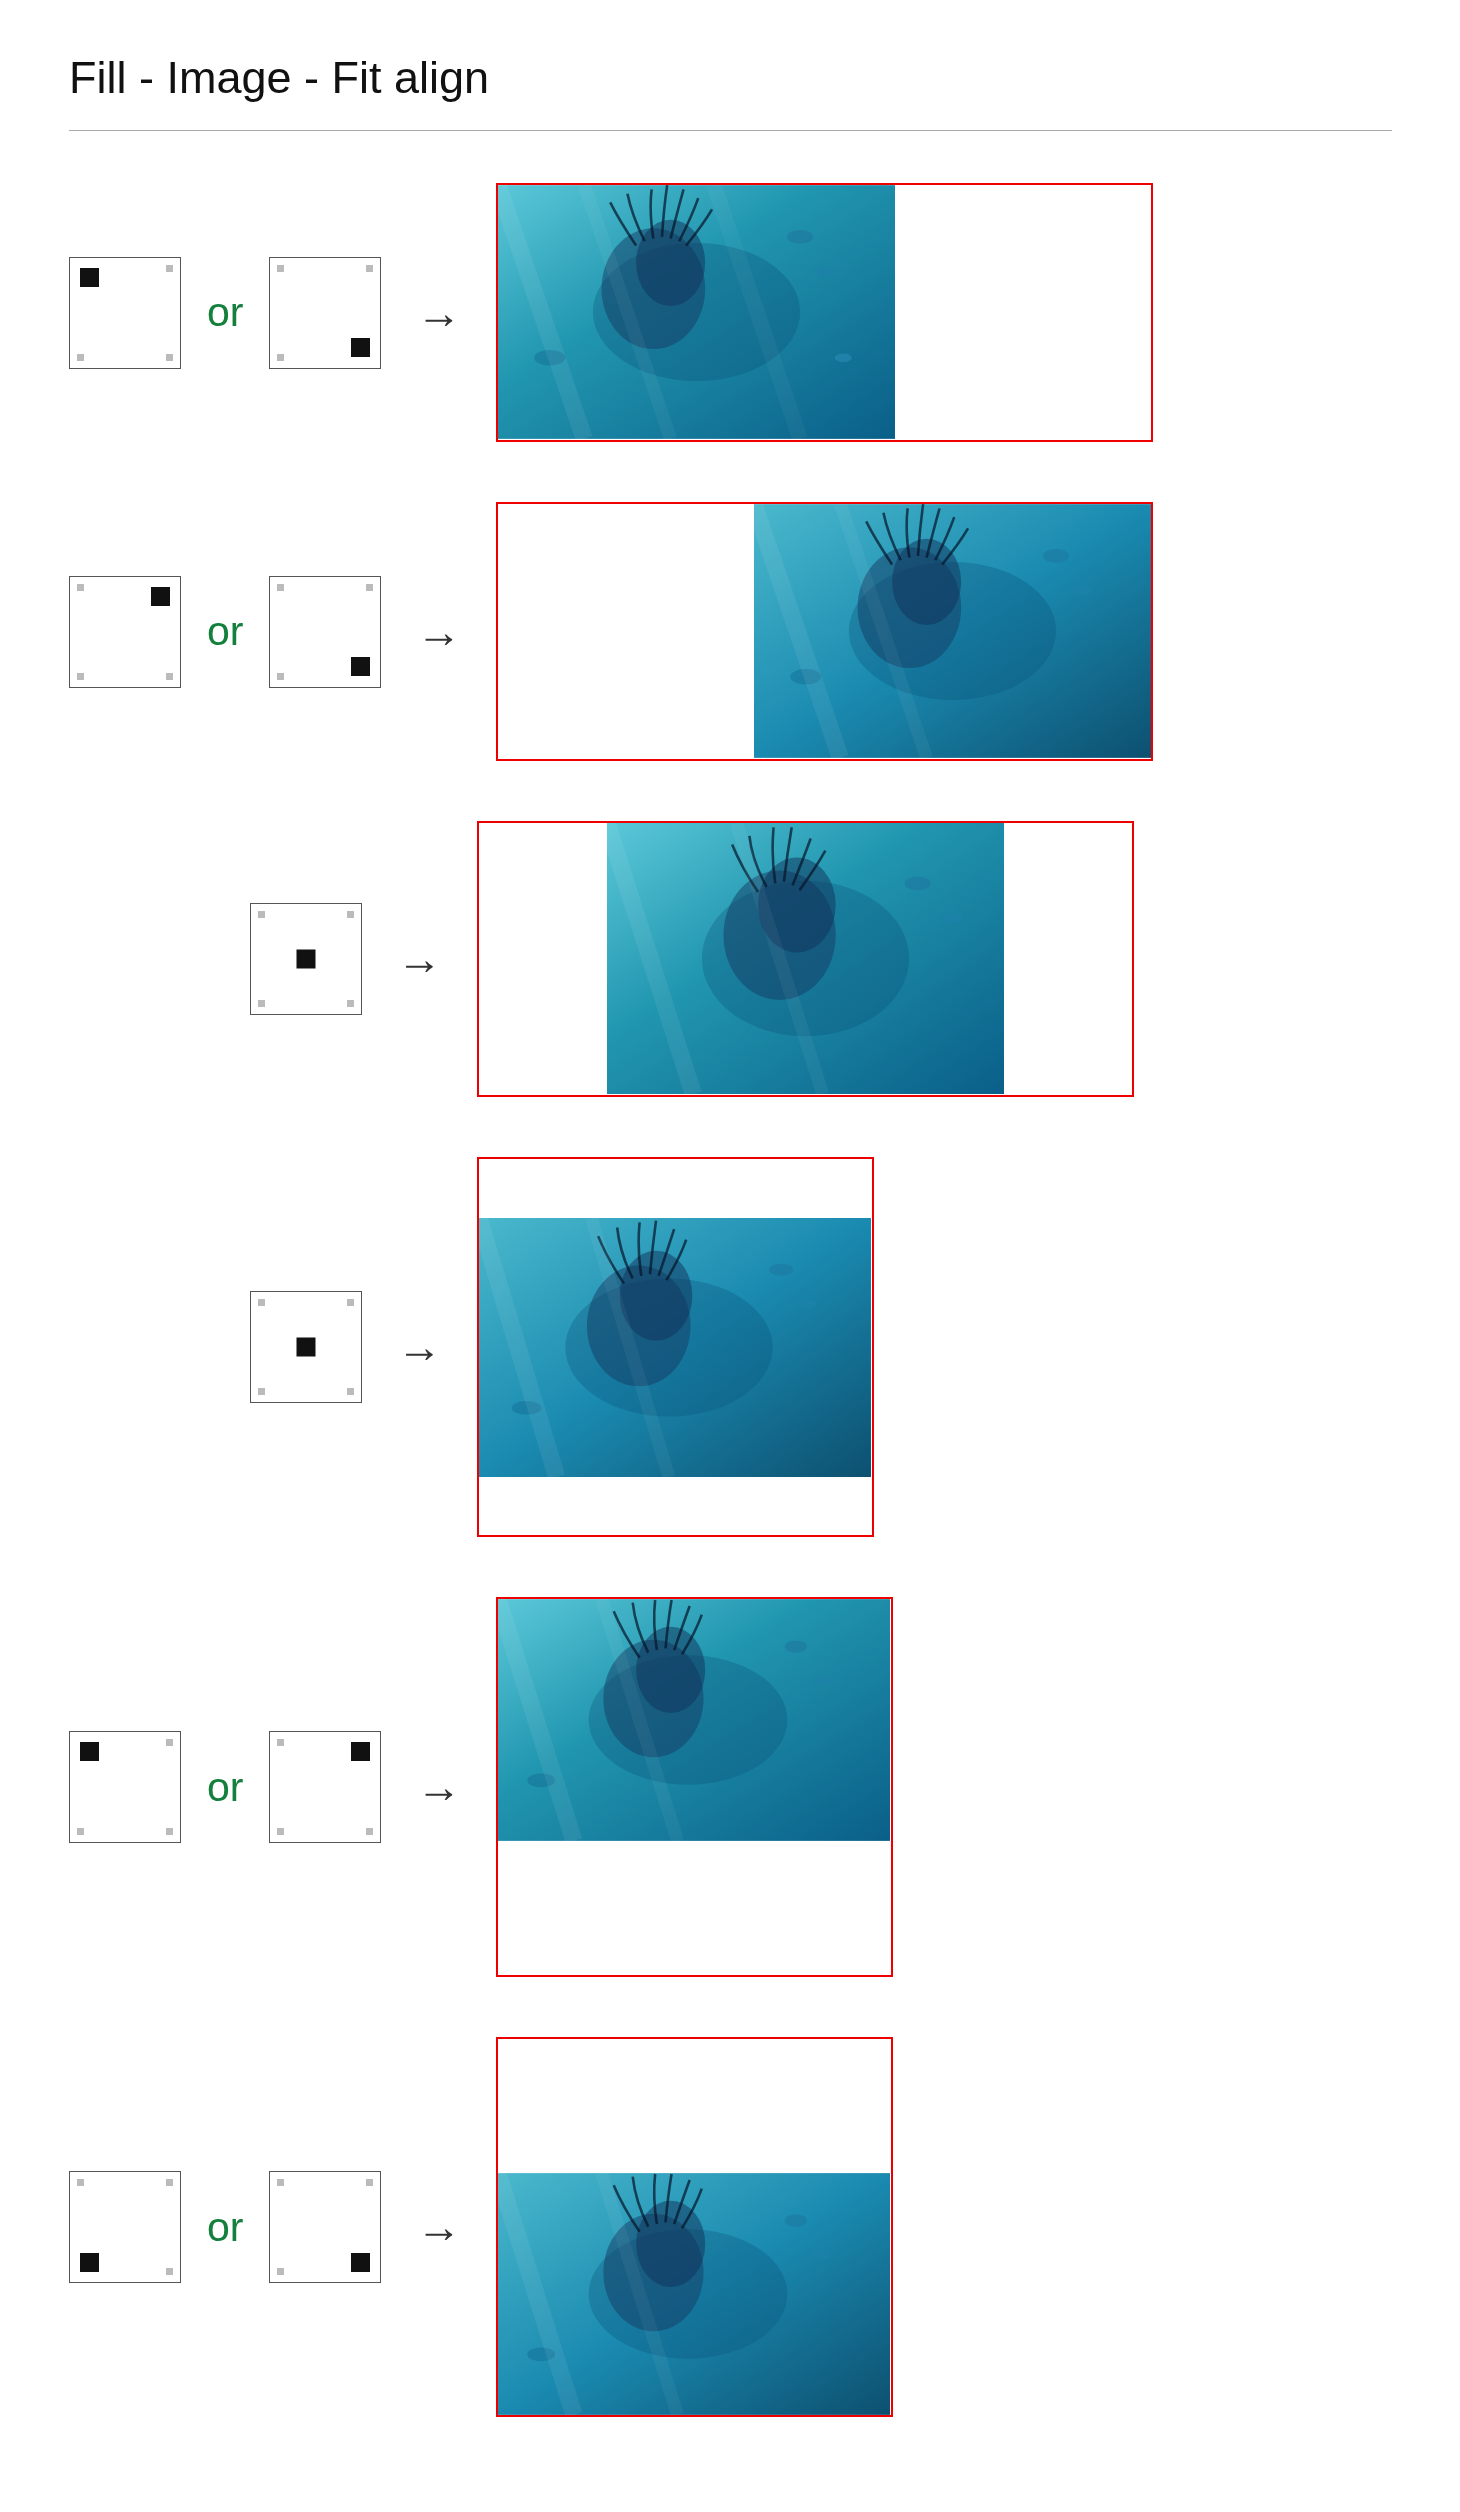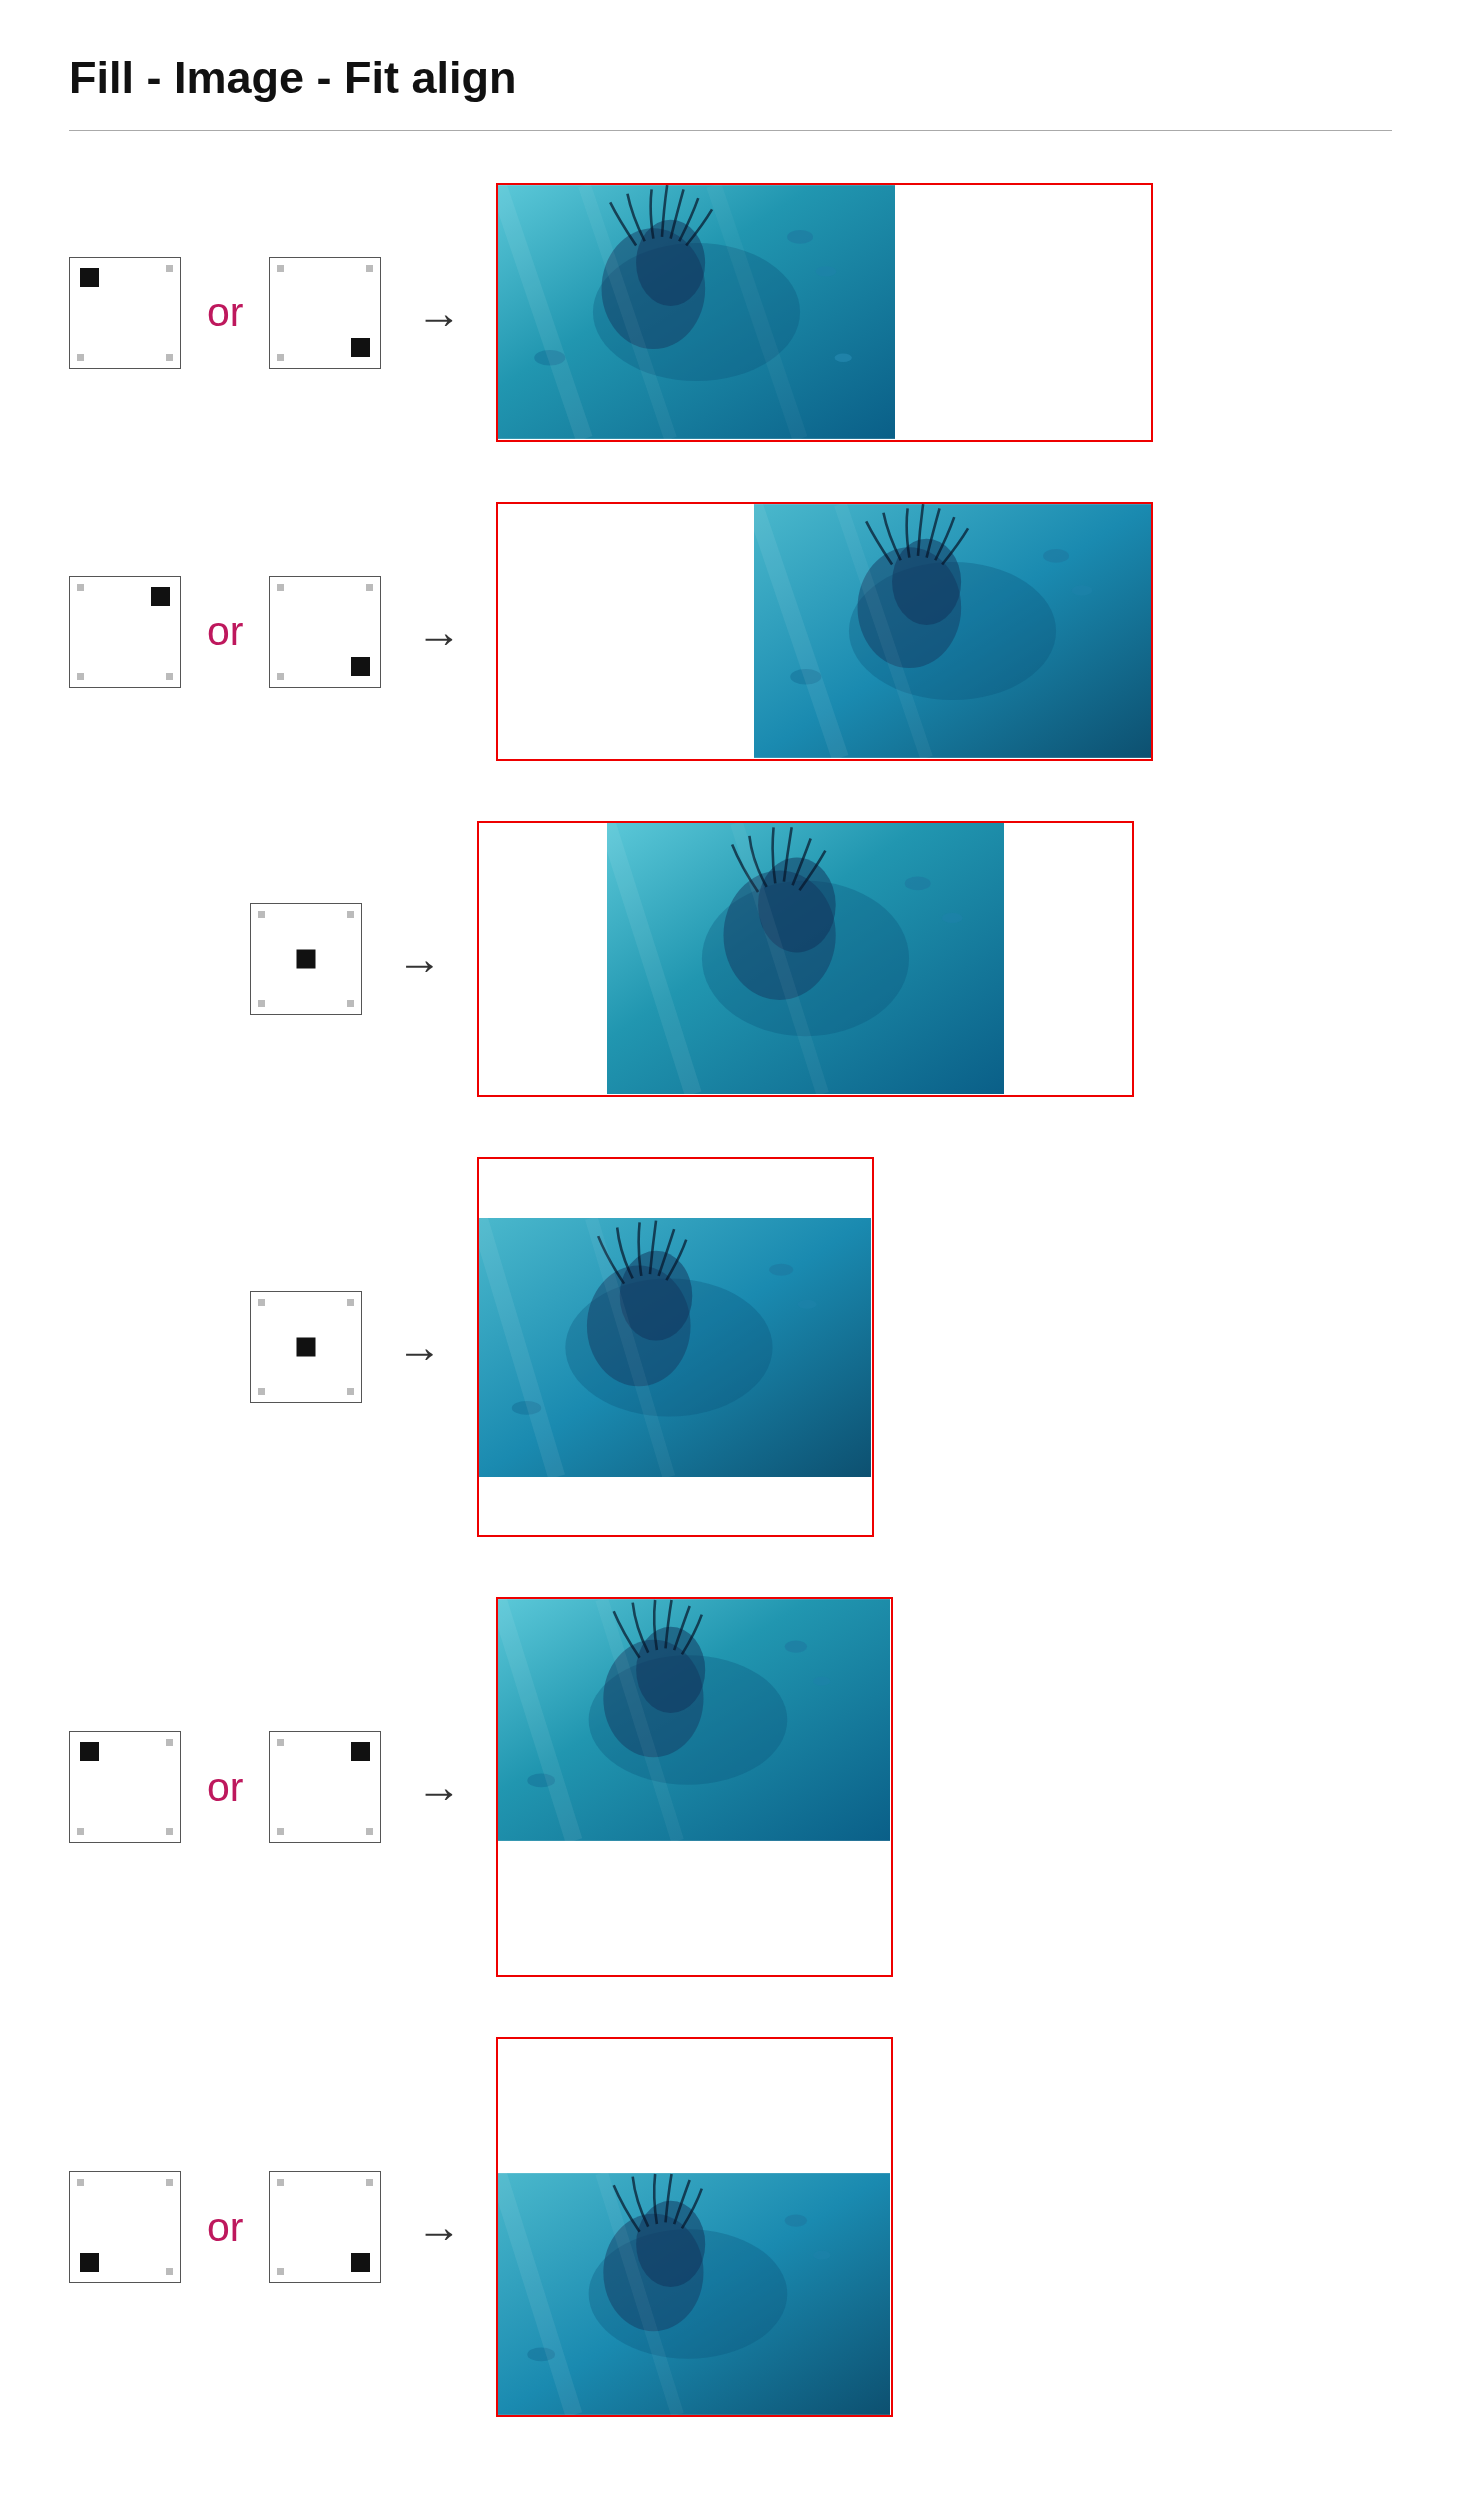--- a/index.html
+++ b/index.html
@@ -5,21 +5,21 @@
     * { box-sizing: border-box; margin: 0; padding: 0; }
     body {
       background: #fff;
       font-family: 'Arial', sans-serif;
       width: 1461px;
       min-height: 2512px;
       padding: 52px 69px;
     }
     h1 {
       font-size: 45px;
-      font-weight: 700;
+      font-weight: 400;
       color: #111;
       margin-bottom: 26px;
     }
     .divider {
       border: none;
       border-top: 1.7px solid #aaa;
       margin-bottom: 52px;
     }
     .row {
       display: flex;
@@ -53,21 +53,21 @@
       background: #bbb;
       position: absolute;
     }
     .corner-tl { top: 7px; left: 7px; }
     .corner-tr { top: 7px; right: 7px; }
     .corner-bl { bottom: 7px; left: 7px; }
     .corner-br { bottom: 7px; right: 7px; }
 
     .or-text {
       font-size: 41px;
-      color: #be185d;
+      color: #15803d;
       margin: 16px 26px;
       flex-shrink: 0;
     }
     .arrow {
       font-size: 45px;
       color: #333;
       margin: 0 35px;
       flex-shrink: 0;
     }
 

